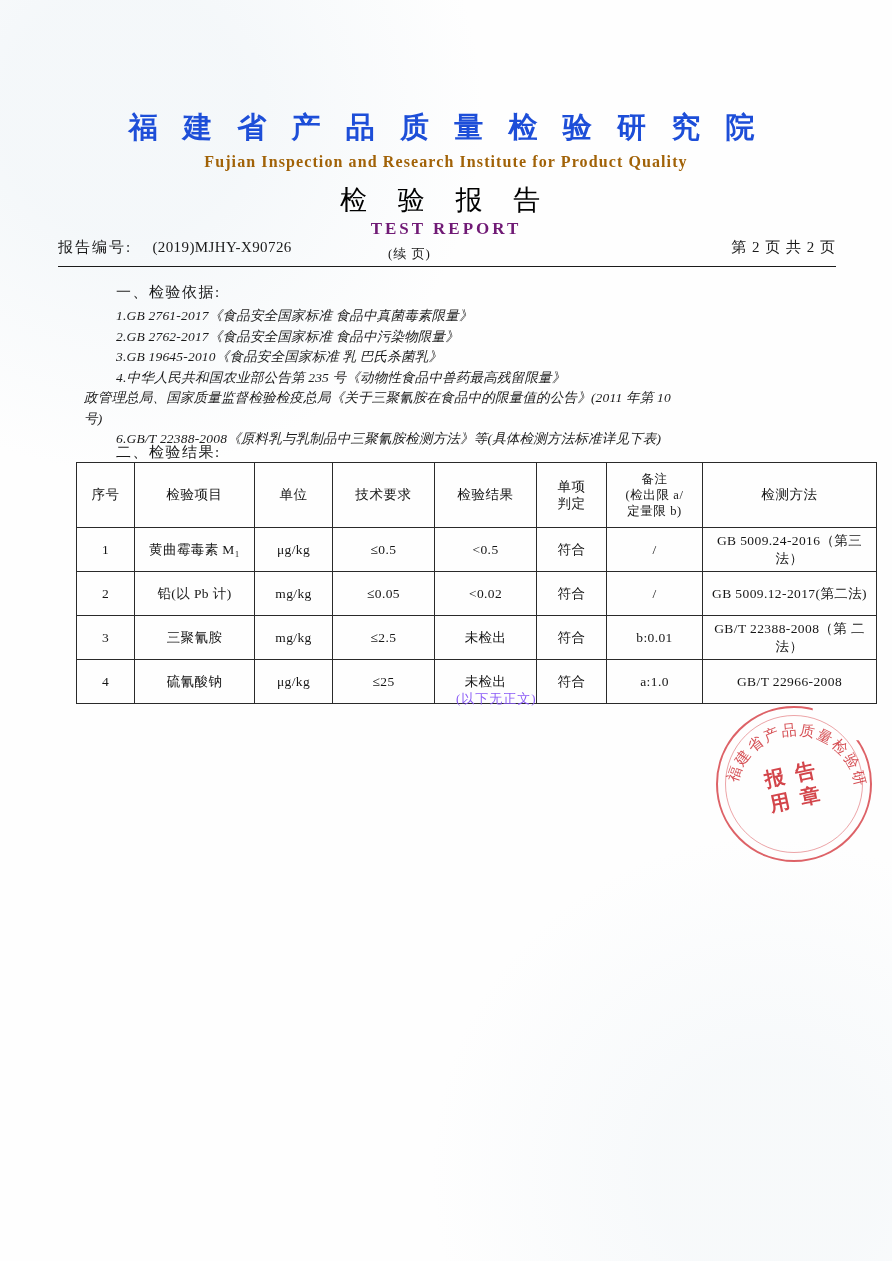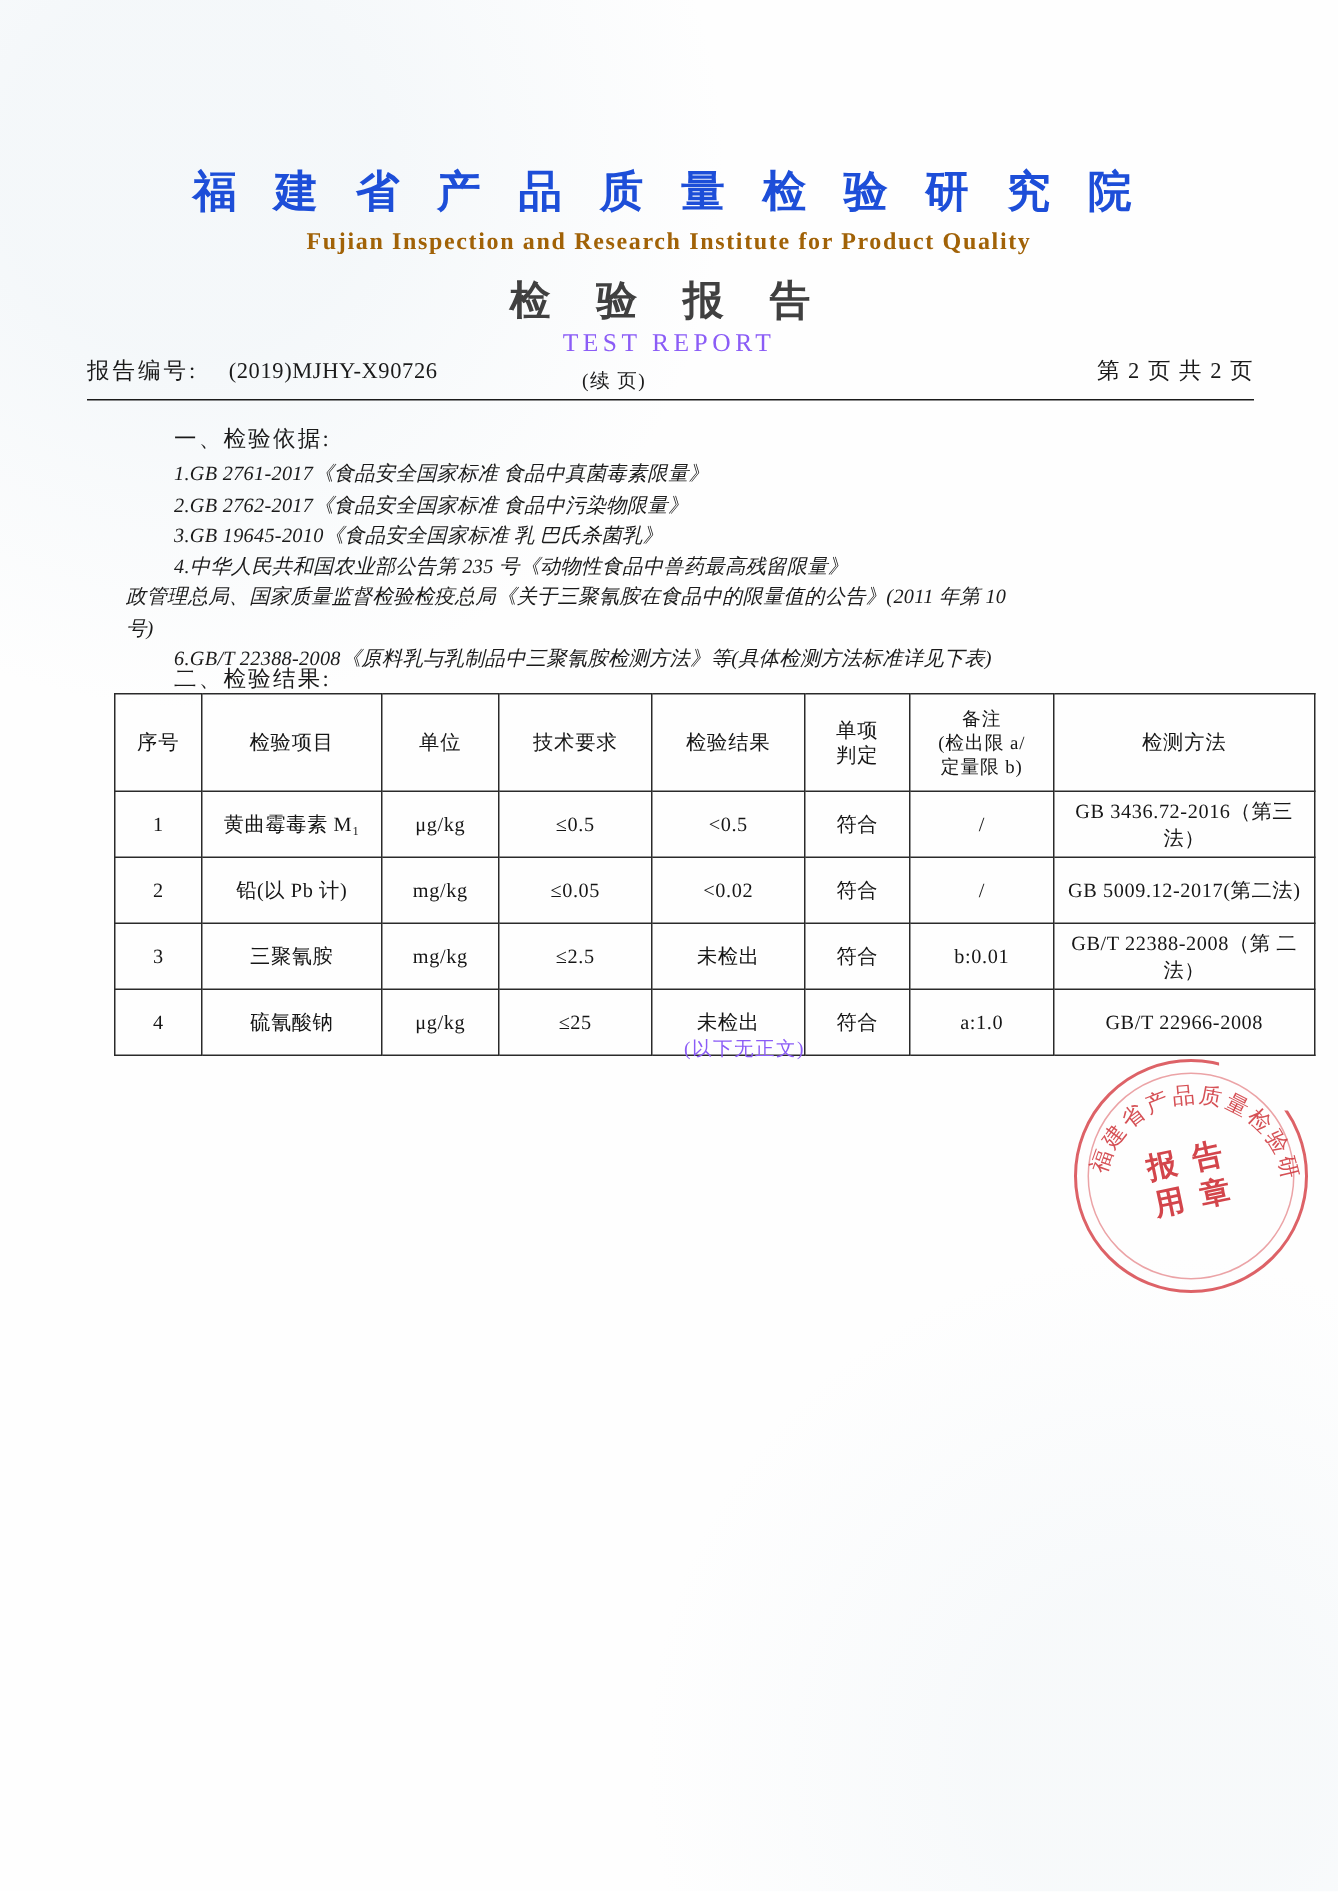--- a/index.html
+++ b/index.html
@@ -43,30 +43,30 @@
     font-size: 16px;
     letter-spacing: 1.1px;
     font-weight: 700;
     margin-top: 5px;
     color: #a16207;
     white-space: nowrap;
   }
   .title-cn {
     font-size: 27px;
     letter-spacing: 12px;
-    font-weight: 700;
+    font-weight: 400;
     margin-top: 11px;
-    color: #404040;
+    color: #000000;
   }
   .title-en {
     font-size: 17px;
     letter-spacing: 3px;
-    font-weight: 400;
+    font-weight: 700;
     margin-top: 1px;
-    color: #8b5cf6;
+    color: #701a75;
   }
 
   
   .meta-row {
     position: absolute;
     top: 238px;
     left: 58px;
     width: 778px;
     height: 26px;
   }
@@ -317,21 +317,21 @@
       </thead>
       <tbody>
         <tr>
           <td>1</td>
           <td>黄曲霉毒素 M₁</td>
           <td>μg/kg</td>
           <td>≤0.5</td>
           <td>&lt;0.5</td>
           <td>符合</td>
           <td>/</td>
-          <td>GB 3436.72-2016（第三法）</td>
+          <td>GB 5009.24-2016（第三法）</td>
         </tr>
         <tr>
           <td>2</td>
           <td>铅(以 Pb 计)</td>
           <td>mg/kg</td>
           <td>≤0.05</td>
           <td>&lt;0.02</td>
           <td>符合</td>
           <td>/</td>
           <td>GB 5009.12-2017(第二法)</td>

